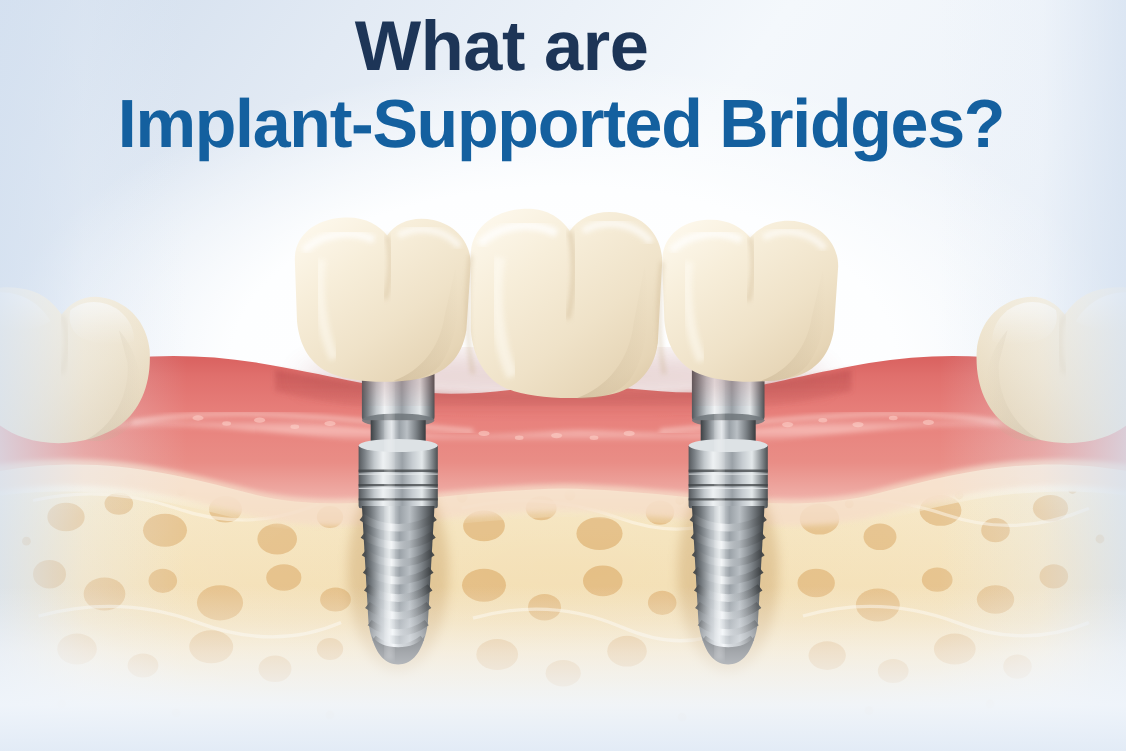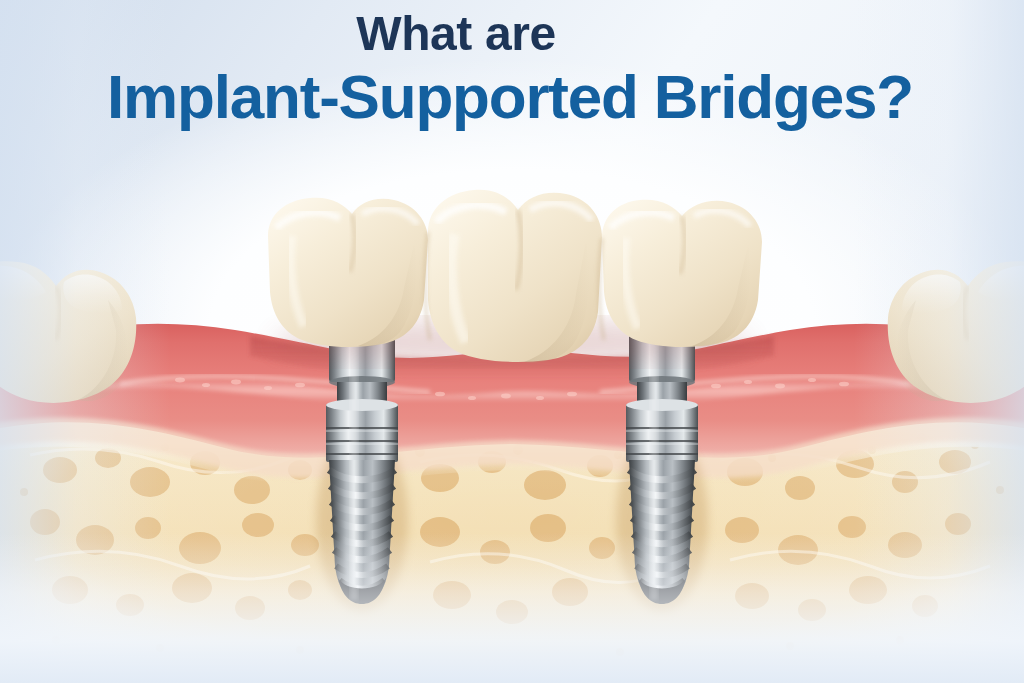--- a/index.html
+++ b/index.html
@@ -13,21 +13,21 @@
     background:
       radial-gradient(ellipse 70% 55% at 50% 48%, #ffffff 0%, #fdfeff 42%, rgba(255,255,255,0) 72%),
       linear-gradient(125deg,#cfdcec 0%,#e2eaf4 22%,#f4f8fc 48%,#eef3f9 70%,#d9e3f0 100%);
   }
   
   #title-block{
     position:absolute;left:0;top:8px;width:1024px;
     text-align:center;z-index:60;pointer-events:none;
   }
   #title-line-1{
-    font-size:48px;font-weight:700;letter-spacing:-0.4px;
+    font-size:64px;font-weight:700;letter-spacing:-0.4px;
     color:#1d3557;line-height:1.08;margin:0;
     padding-right:112px;
   }
   #title-line-2{
     font-size:62px;font-weight:700;letter-spacing:-1.2px;
     color:#14609f;line-height:1.12;margin:0;margin-top:2px;
     padding-right:4px;
   }
   
   #anatomy{position:absolute;left:0;top:0;width:1024px;height:683px;}

